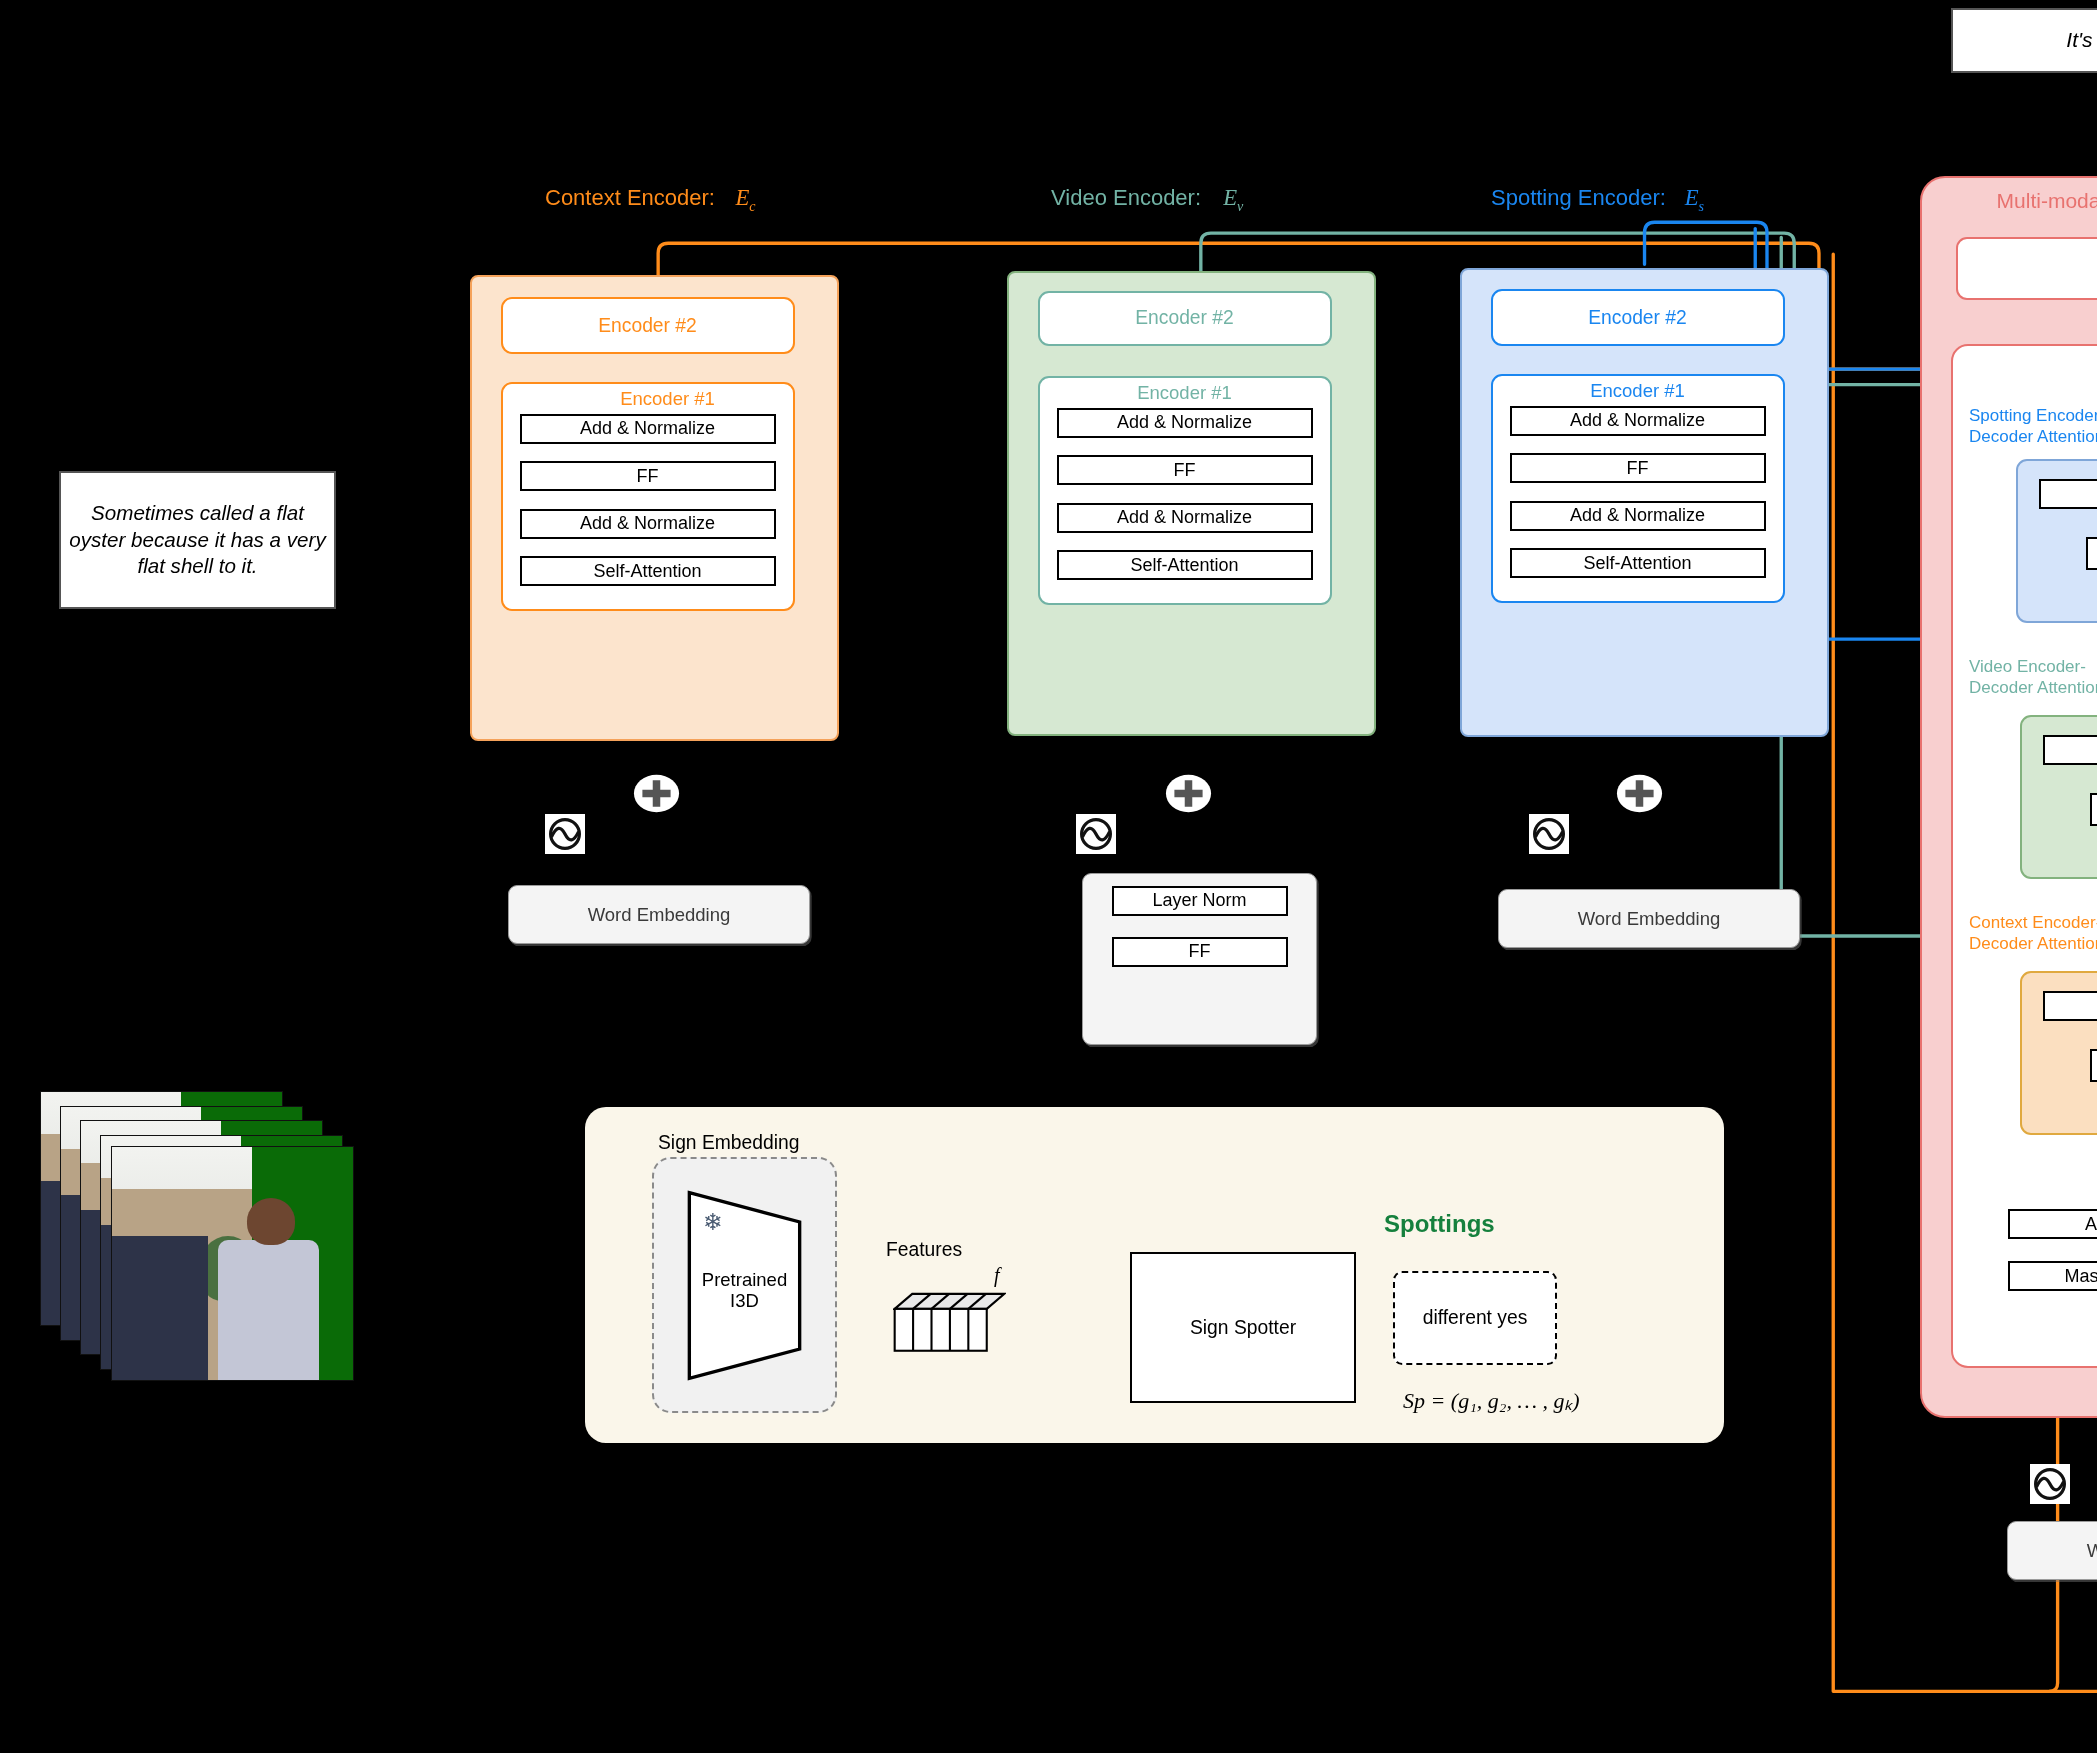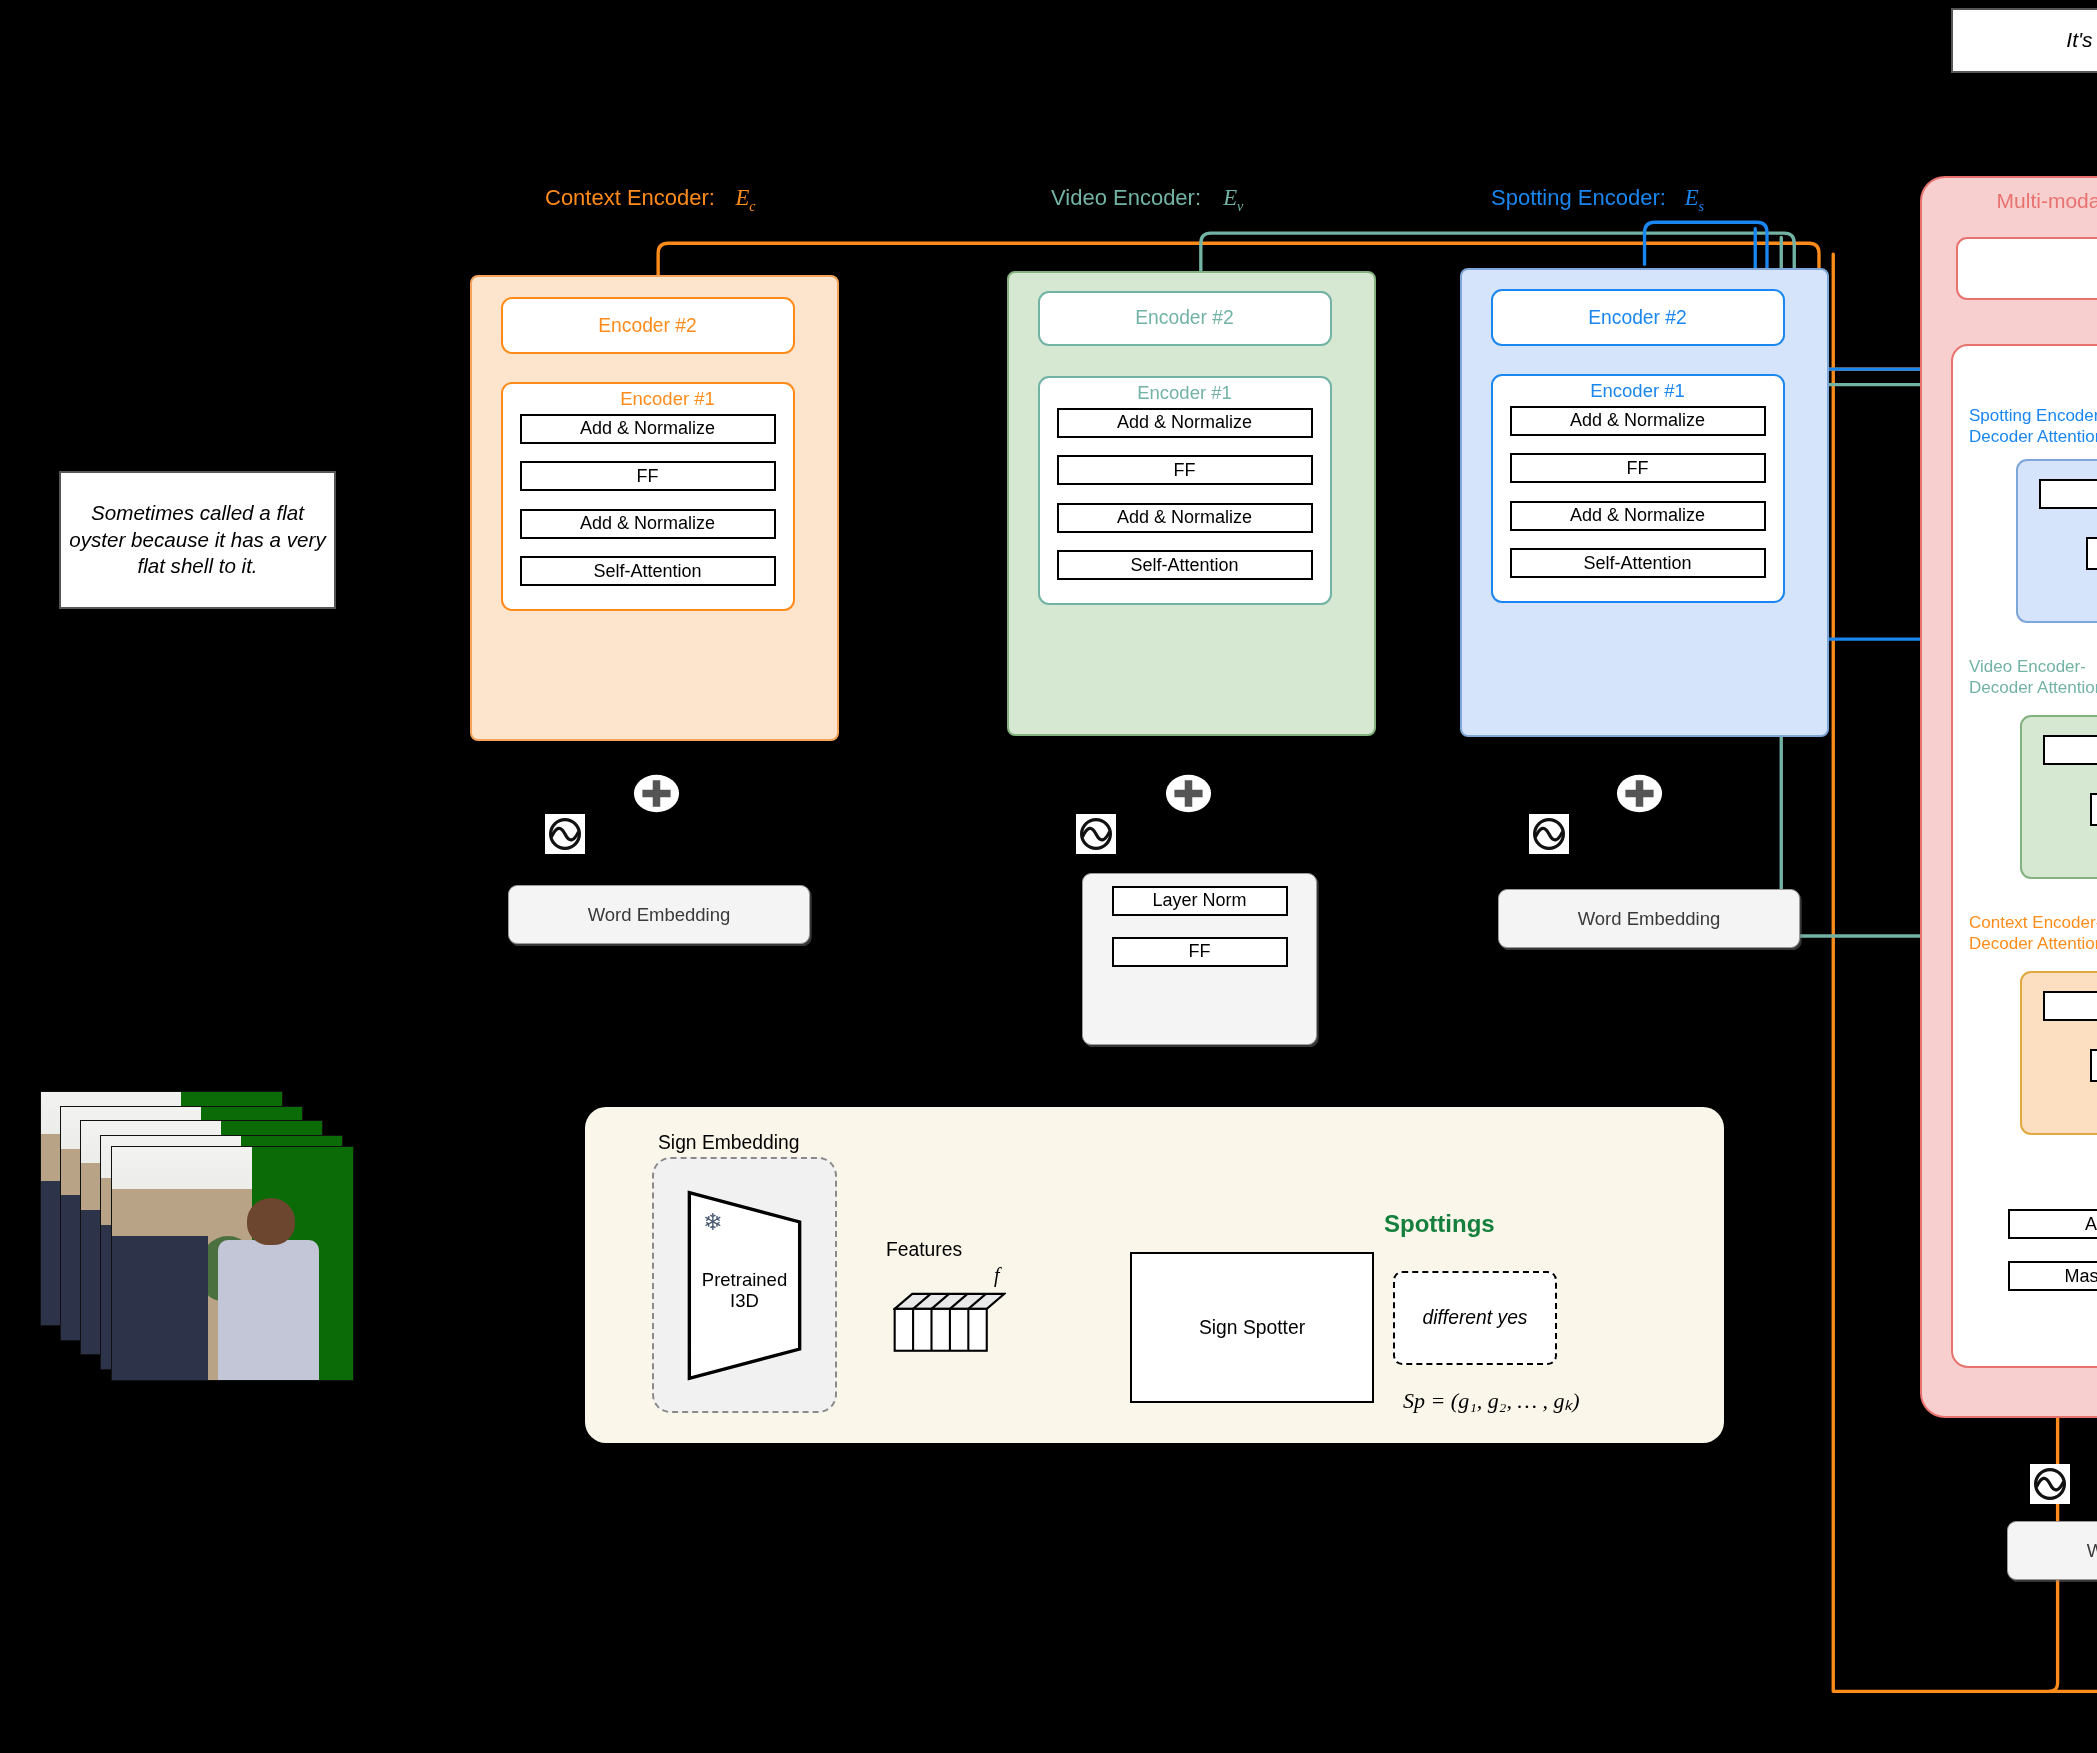--- a/index.html
+++ b/index.html
@@ -458,26 +458,26 @@
           <line x1="136" y1="40" x2="178" y2="4"></line>
           <line x1="180" y1="40" x2="222" y2="4"></line>
           <line x1="48" y1="40" x2="48" y2="140"></line>
           <line x1="92" y1="40" x2="92" y2="140"></line>
           <line x1="136" y1="40" x2="136" y2="140"></line>
           <line x1="180" y1="40" x2="180" y2="140"></line>
         </g>
       </svg>
     </div>
 
-    <div class="abs plainbox" style="left:545px; top:145px; width:244px; height:151px;">
+    <div class="abs plainbox" style="left:545px; top:145px; width:226px; height:151px;">
       <span>Sign Spotter</span>
     </div>
 
     <div class="abs lbl-b" style="left:799px; top:103px;">Spottings</div>
     <div class="abs dash-black" style="left:808px; top:164px; width:164px; height:94px; display:flex; align-items:center; justify-content:center;">
-      <span style="font-style:italic; font-size:19.3px; color:#000;">different yes</span>
+      <span style="font-size:19.3px; color:#000;">different yes</span>
     </div>
 
     <div class="abs math" style="left:818px; top:277px; font-size:22px; color:#000;">Sp = (g₁, g₂, … , gₖ)</div>
   </div>
 
 </div>
 
 
 </body></html>

